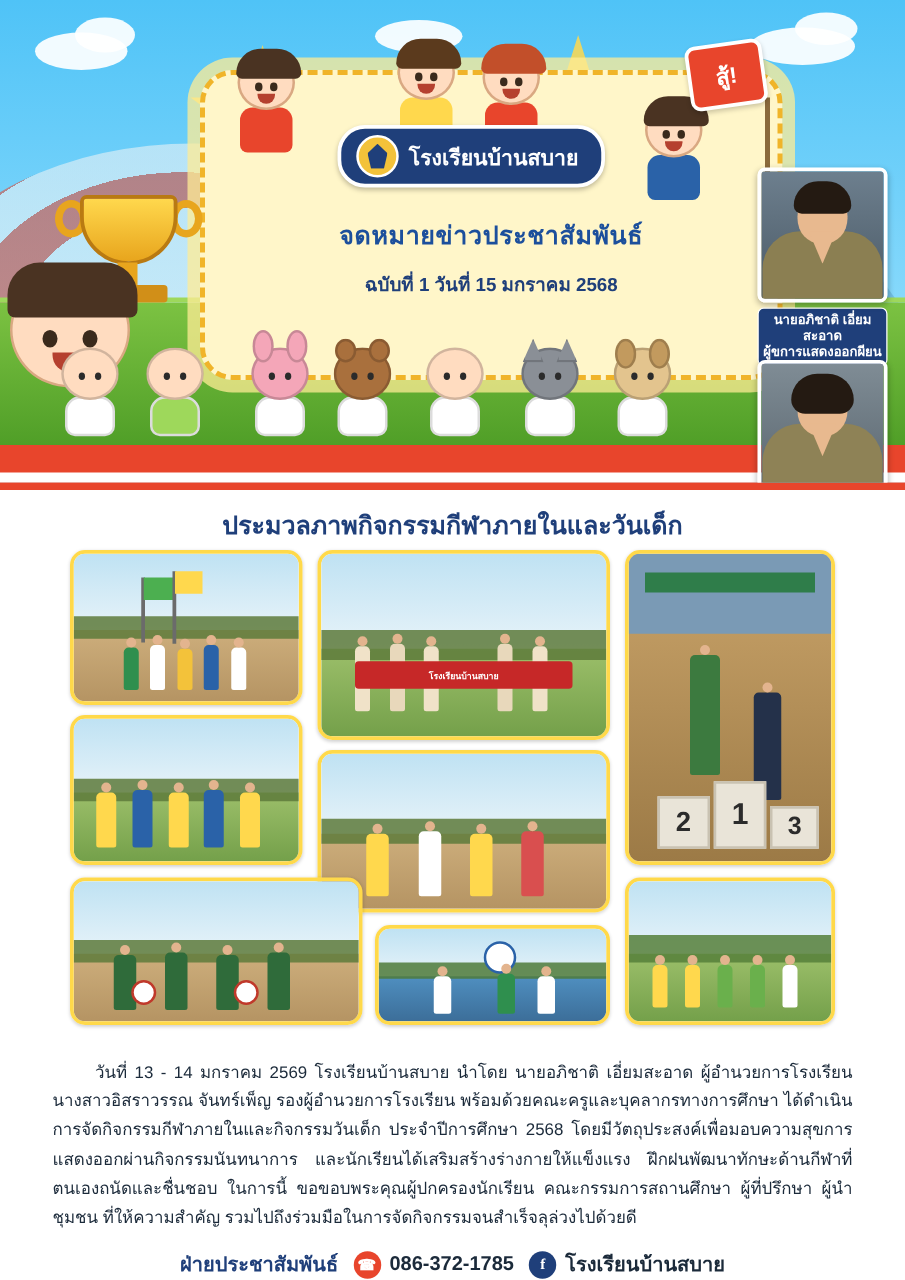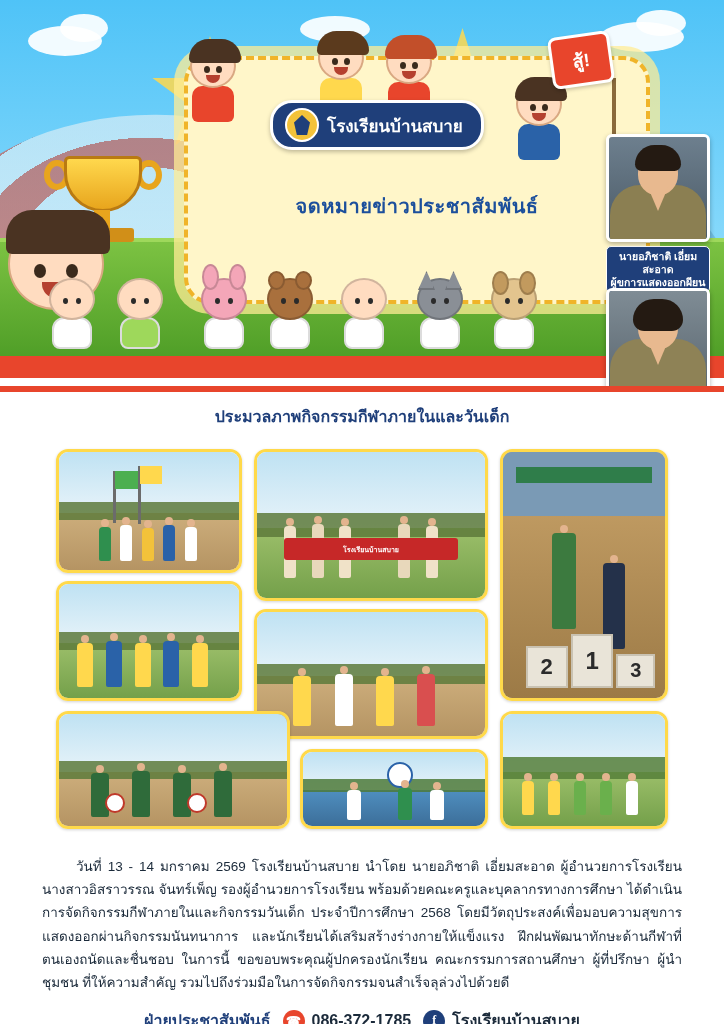--- a/index.html
+++ b/index.html
@@ -77,21 +77,21 @@
     width: 120px; height: 120px;
     background: #ffd84d;
     clip-path: polygon(50% 0%, 61% 35%, 98% 35%, 68% 57%, 79% 91%, 50% 70%, 21% 91%, 32% 57%, 2% 35%, 39% 35%);
     opacity: .85;
   }
   .sun-ray.b { left: 415px; top: 28px; width: 95px; height: 95px; }
 
   
   .plate {
     position: absolute;
-    left: 184px; top: 56px;
+    left: 160px; top: 56px;
     width: 466px; height: 248px;
     background: #fff6c9;
     border: 4px dashed #f0b429;
     border-radius: 26px;
     box-shadow: 0 0 0 10px rgba(255,236,150,.75);
   }
   .plate-inner {
     position: absolute;
     inset: 0;
     display: flex;
@@ -357,24 +357,24 @@
     left: 50%; bottom: 28px;
     transform: translateX(-50%);
     width: 22px; height: 26px;
     background: #e8b98f;
     clip-path: polygon(50% 100%, 0 0, 100% 0);
   }
 
   
   .gallery-title {
     text-align: center;
-    font-size: 16px;
+    font-size: 20px;
     font-weight: bold;
     color: #1f3f7a;
-    padding: 12px 0 20px;
+    padding: 12px 0 4px;
   }
   .gallery {
     position: relative;
     width: 640px;
     margin: 0 auto;
     height: 392px;
   }
   .ph {
     position: absolute;
     border: 3px solid #ffd94a;
@@ -567,20 +567,21 @@
     <div class="fight-flag">สู้!</div>
 
     <div class="school-pill">
       <span class="school-logo"></span>
       <span>โรงเรียนบ้านสบาย</span>
     </div>
 
     <div class="plate">
       <div class="plate-inner">
         <div class="news-label">จดหมายข่าวประชาสัมพันธ์</div>
+        <div class="issue">ฉบับที่ 1 วันที่ 15 มกราคม 2568</div>
       </div>
     </div>
 
     <div class="mascot" style="left:44px;">
       <div class="m-head" style="background:#ffdcc0;">
           <div class="m-eye l"></div>
           <div class="m-eye r"></div>
         </div>
       <div class="m-body" style="background:#ffffff;"></div>
     </div>

